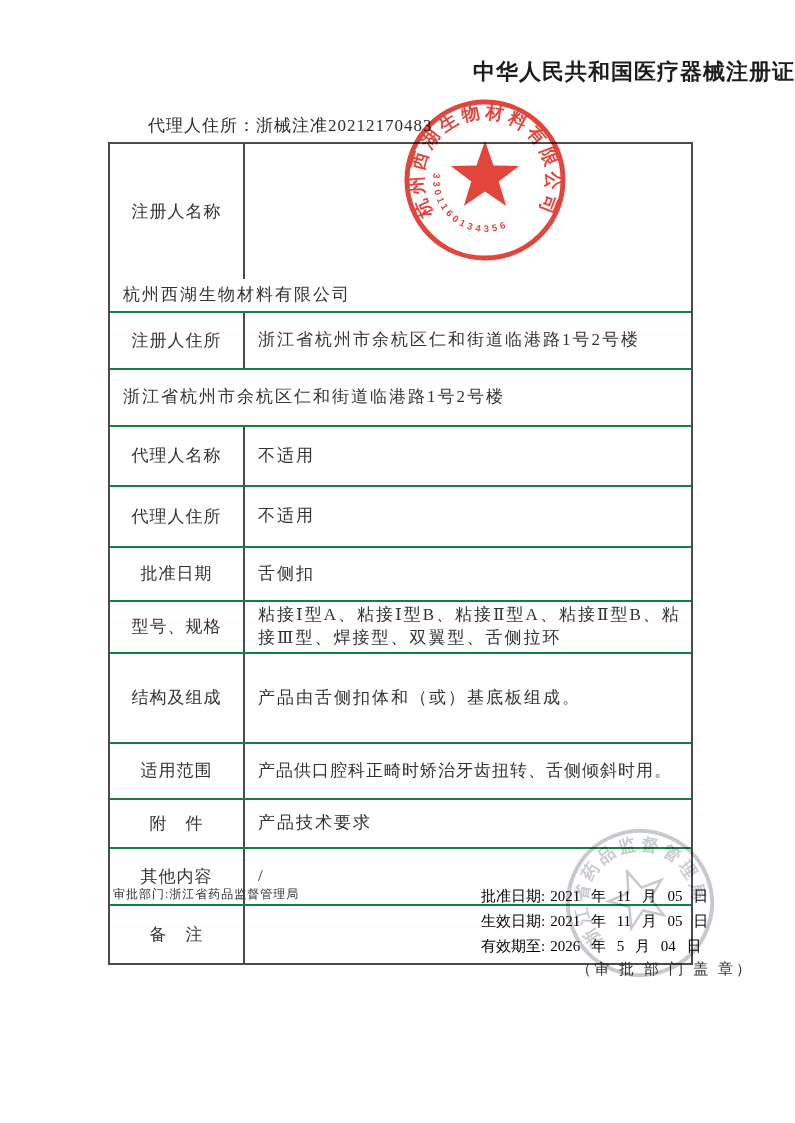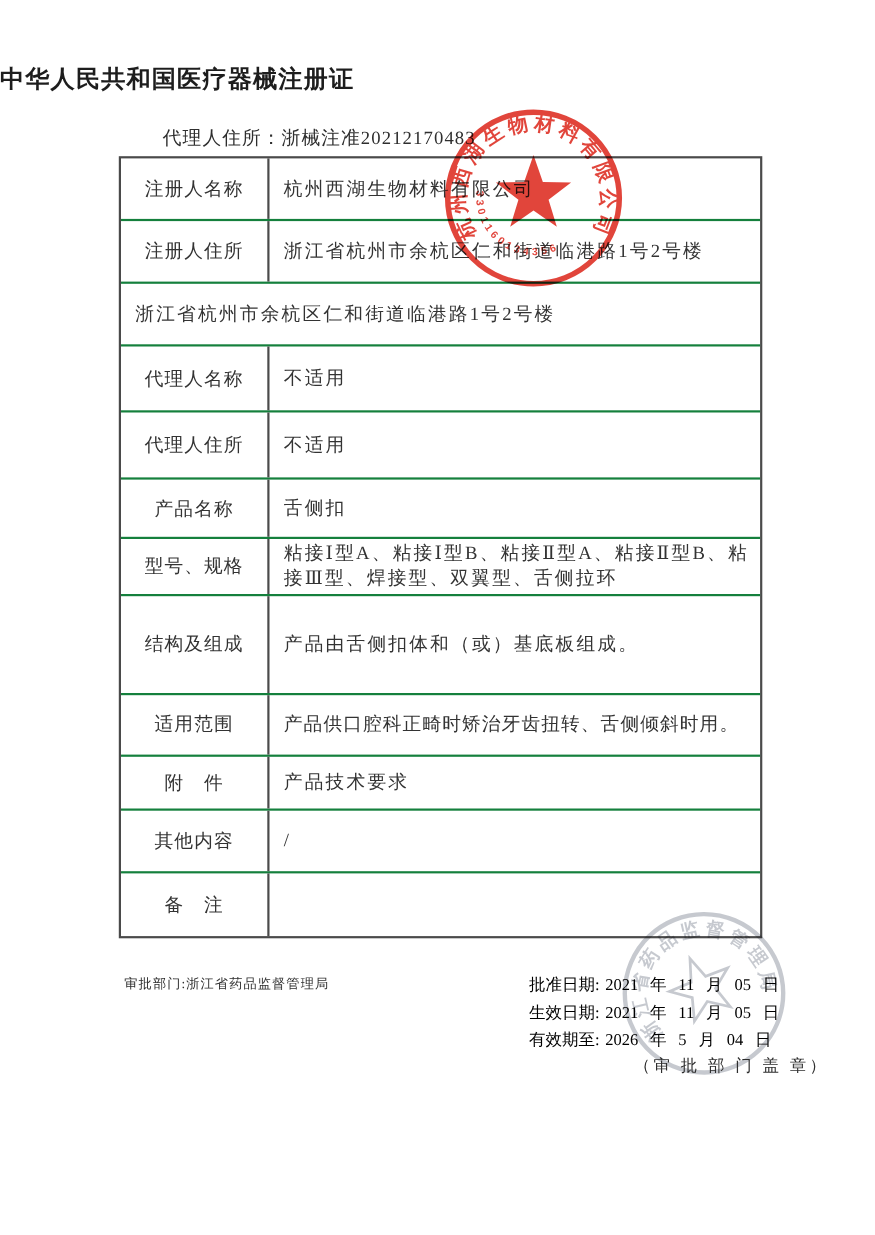--- a/index.html
+++ b/index.html
@@ -6,37 +6,37 @@
   body {
     width: 795px; height: 1123px;
     background: #ffffff;
     position: relative;
     font-family: "Liberation Serif", "DejaVu Serif", serif;
     color: #333333;
     overflow: hidden;
   }
   .doc-title {
     position: absolute; top: 57px; left: 0; width: 100%;
-    text-align: left;
+    text-align: right;
     font-family: "Liberation Sans", "DejaVu Sans", sans-serif;
     font-weight: 700; font-size: 22px; letter-spacing: 1px;
     color: #1d1d1d;
   }
   .reg-line {
     position: absolute; top: 114px; left: 148px;
     font-size: 17px; letter-spacing: 1px; color: #2e2e2e;
   }
   .cert-table {
     position: absolute; top: 142px; left: 108px; width: 585px;
     border: 2px solid #4a4a4a;
     box-sizing: border-box;
     background: transparent;
   }
   .t-row { display: flex; border-top: 2px solid #15803d; }
-  .t-row:first-child { border-top: none; }
+  .t-row:first-child { border-top: none; flex-direction: column; }
   .cell-label {
     flex: 0 0 135px; width: 135px; box-sizing: border-box;
     border-right: 2px solid #4a4a4a;
     display: flex; align-items: center; justify-content: center;
     text-align: center;
     font-size: 17px; letter-spacing: 1px; color: #333;
     padding: 2px 4px;
   }
   .cell-value {
     flex: 1; box-sizing: border-box;
@@ -95,21 +95,21 @@
   </div>
   <div class="t-row" style="min-height:58px">
     <div class="cell-label">代理人名称</div>
     <div class="cell-value">不适用</div>
   </div>
   <div class="t-row" style="min-height:59px">
     <div class="cell-label">代理人住所</div>
     <div class="cell-value">不适用</div>
   </div>
   <div class="t-row" style="min-height:52px">
-    <div class="cell-label">产品名称</div>
+    <div class="cell-label">批准日期</div>
     <div class="cell-value">舌侧扣</div>
   </div>
   <div class="t-row" style="min-height:47px">
     <div class="cell-label">型号、规格</div>
     <div class="cell-value" style="line-height:1.35;padding-top:2px;padding-bottom:2px">粘接Ⅰ型A、粘接Ⅰ型B、粘接Ⅱ型A、粘接Ⅱ型B、粘接Ⅲ型、焊接型、双翼型、舌侧拉环</div>
   </div>
   <div class="t-row" style="min-height:88px">
     <div class="cell-label">结构及组成</div>
     <div class="cell-value">产品由舌侧扣体和（或）基底板组成。</div>
   </div>

